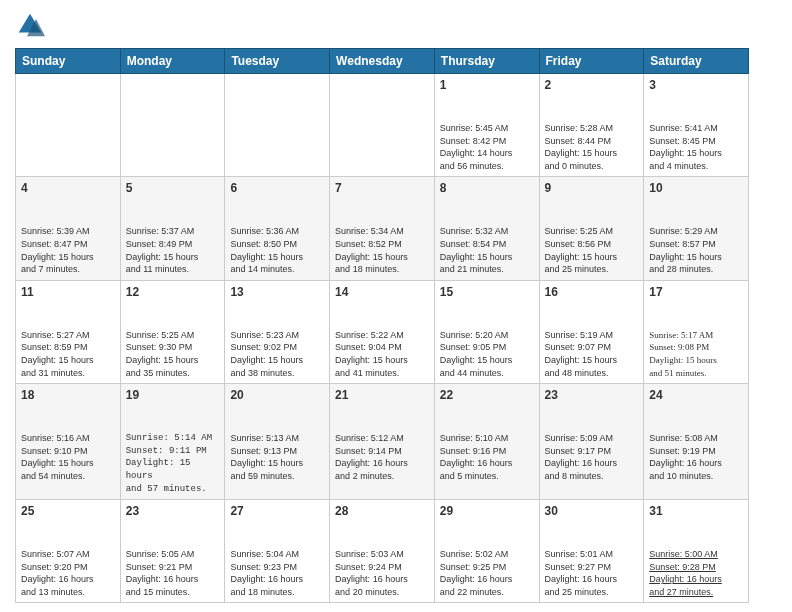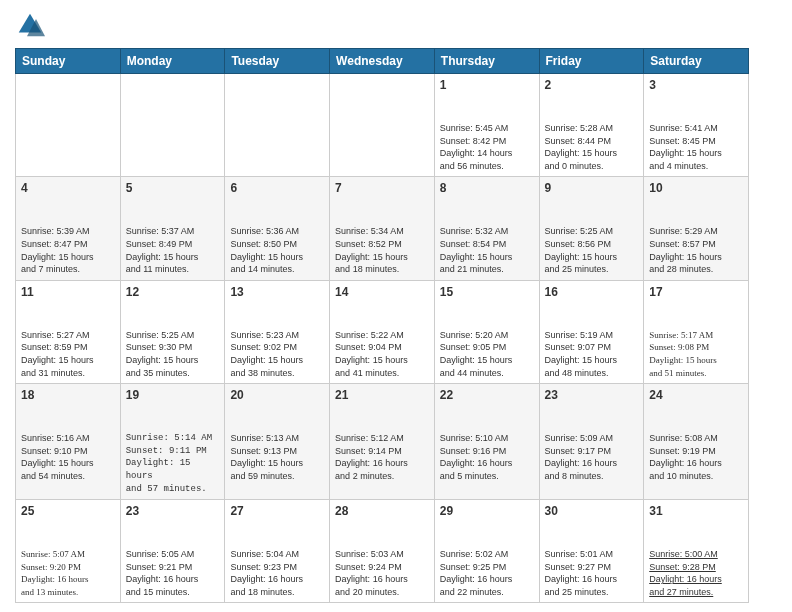--- a/index.html
+++ b/index.html
@@ -308,21 +308,21 @@
             <span class="day-number">24</span>
             <div class="day-info" style="white-space: pre-line;">Sunrise: 5:08 AM
 Sunset: 9:19 PM
 Daylight: 16 hours
 and 10 minutes.</div>
           </td>
         </tr>
         <tr>
           <td>
             <span class="day-number">25</span>
-            <div class="day-info" style="white-space: pre-line; font-family: Liberation Serif, serif;">Sunrise: 5:07 AM
+            <div class="day-info" style="white-space: pre-line;">Sunrise: 5:07 AM
 Sunset: 9:20 PM
 Daylight: 16 hours
 and 13 minutes.</div>
           </td>
           <td>
             <span class="day-number">23</span>
             <div class="day-info" style="white-space: pre-line;">Sunrise: 5:05 AM
 Sunset: 9:21 PM
 Daylight: 16 hours
 and 15 minutes.</div>

